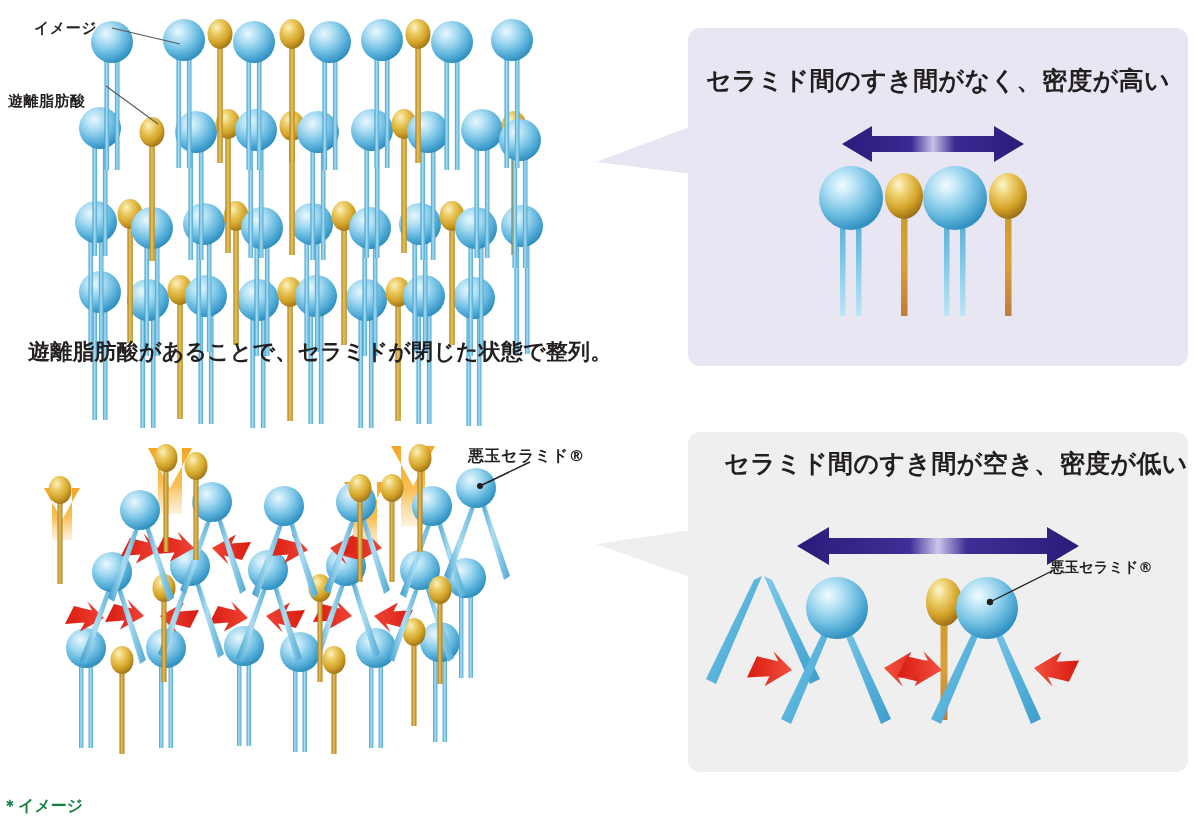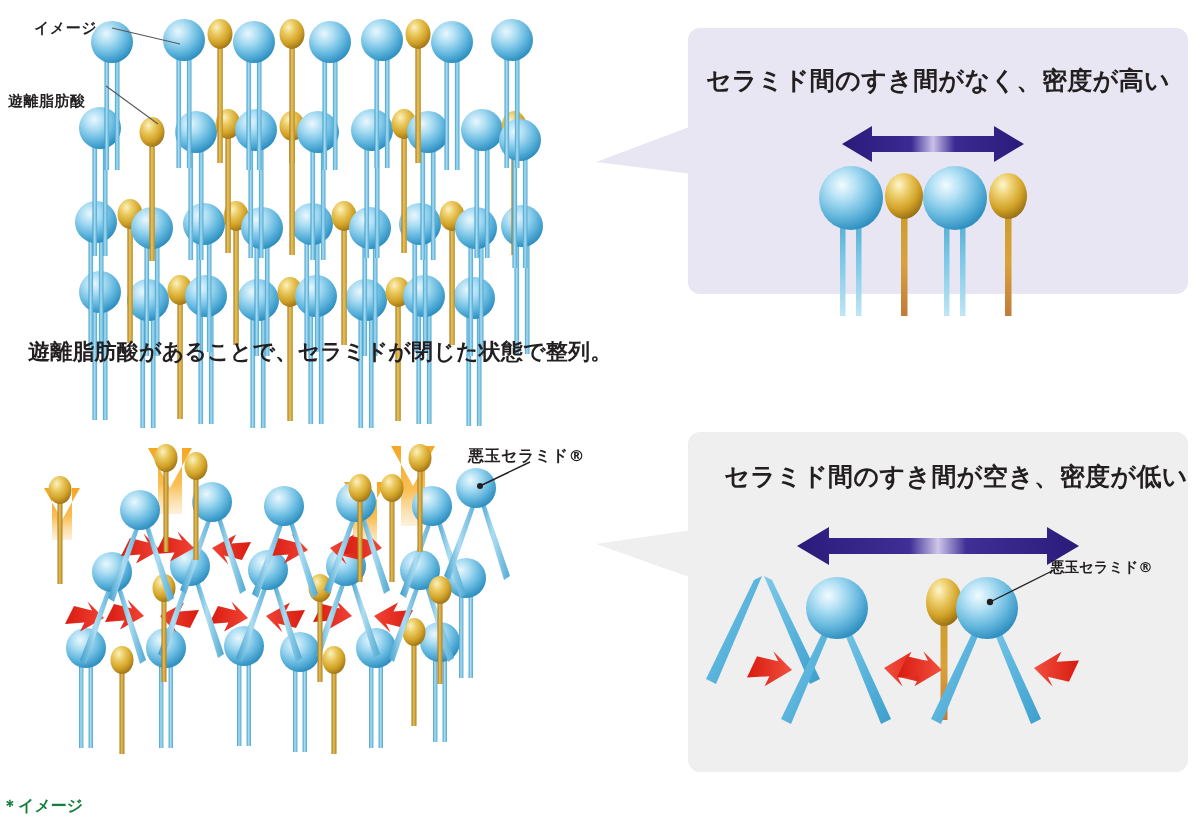--- a/index.html
+++ b/index.html
@@ -195,21 +195,21 @@
         <line x1="106" y1="86" x2="158" y2="124"></line>
       </g>
     </svg>
   </div>
 
   <div class="side-label" style="left:34px; top:21px;">イメージ</div>
   <div class="side-label" style="left:8px; top:78px;margin-top:16px;">遊離脂肪酸</div>
 
   <div class="caption" style="left:28px; top:341px;">遊離脂肪酸があることで、セラミドが閉じた状態で整列。</div>
 
-  <div class="callout" style="left:688px; top:28px; width:500px; height:266px; background:#E8E6F2;">
+  <div class="callout" style="left:688px; top:28px; width:500px; height:338px; background:#E8E6F2;">
 
     <div class="callout-title" style="top:40px;">セラミド間のすき間がなく、密度が高い</div>
 
     <div class="abs" style="left:150px; top:95px;">
       <svg width="190" height="42" viewBox="0 0 190 42">
         <defs>
           <linearGradient id="navyA" x1="0" y1="0" x2="1" y2="0">
             <stop offset="0%" stop-color="#2A1B7A"></stop>
             <stop offset="38%" stop-color="#3A2A92"></stop>
             <stop offset="50%" stop-color="#C9C0E8"></stop>
@@ -436,21 +436,21 @@
         <circle cx="480" cy="76" r="3" fill="#231f20"></circle>
       </g>
     </svg>
   </div>
 
   <div class="side-label" style="left:468px; top:448px; font-size:16px;">悪玉セラミド®</div>
 
 
   <div class="callout" style="left:688px; top:432px; width:500px; height:340px; background:#EFEFEF;">
 
-    <div class="callout-title" style="top:32px;padding-left:36px;">セラミド間のすき間が空き、密度が低い</div>
+    <div class="callout-title" style="top:19px;padding-left:36px;">セラミド間のすき間が空き、密度が低い</div>
 
     <div class="abs" style="left:105px; top:92px;">
       <svg width="290" height="44" viewBox="0 0 290 44">
         <defs>
           <linearGradient id="navyB" x1="0" y1="0" x2="1" y2="0">
             <stop offset="0%" stop-color="#2A1B7A"></stop>
             <stop offset="40%" stop-color="#3F2F96"></stop>
             <stop offset="50%" stop-color="#CEC6EA"></stop>
             <stop offset="60%" stop-color="#3F2F96"></stop>
             <stop offset="100%" stop-color="#2A1B7A"></stop>

